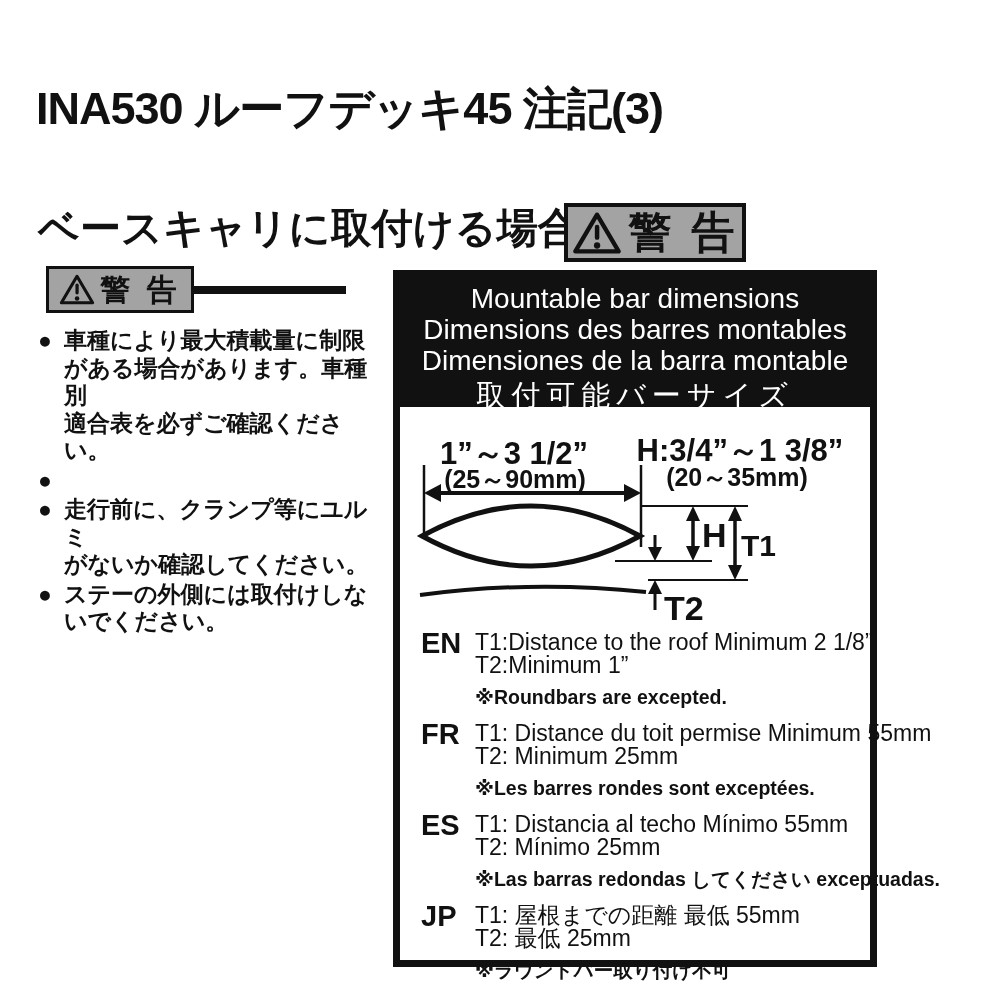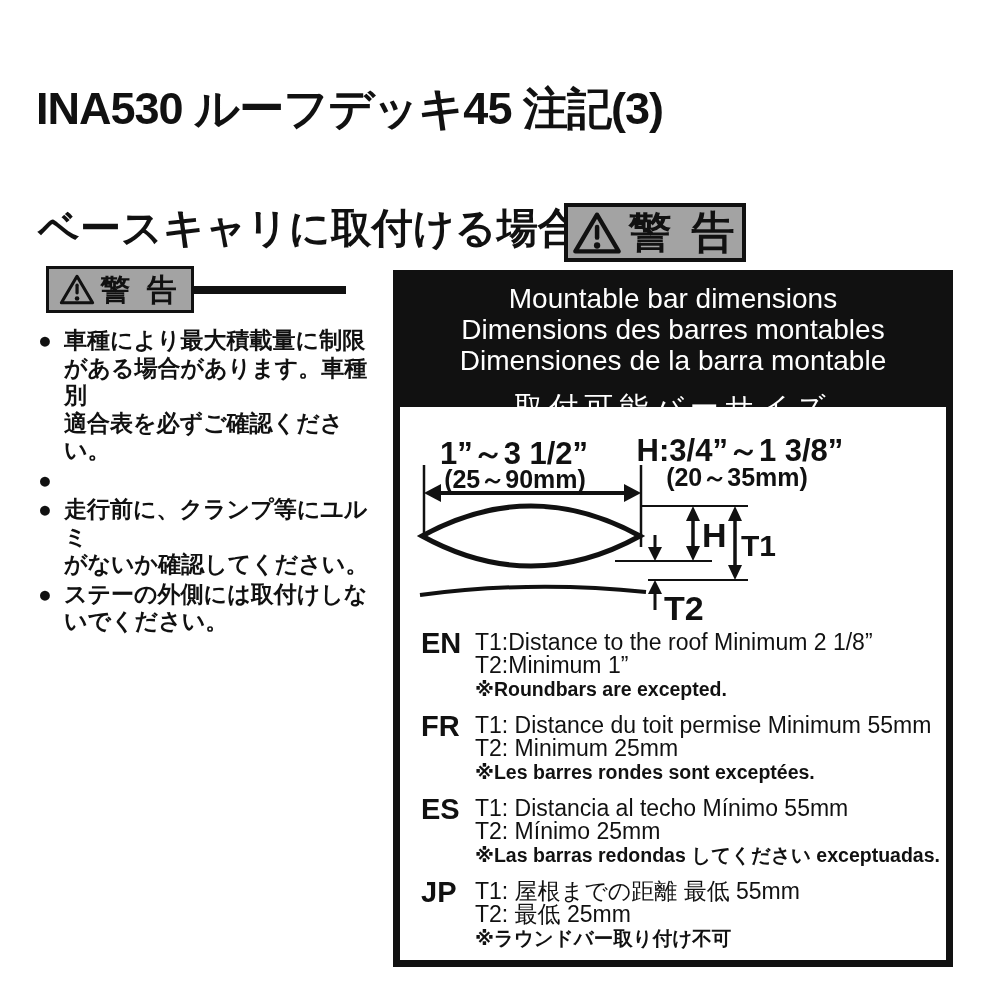--- a/index.html
+++ b/index.html
@@ -23,36 +23,36 @@
   #warn2 .warn-text{font-size:30px;font-weight:bold;letter-spacing:4px;line-height:1}
   #warn2-line{left:193px;top:286px;width:153px;height:8px;background:#111}
 
   
   #bullets{left:38px;top:327px;width:336px;font-size:23px;font-weight:600;line-height:27.5px}
   .bullet{display:flex;margin-bottom:2px}
   .bullet .dot{width:26px;flex:none}
   .bullet .btext{white-space:pre-line}
 
   
-  #panel{left:393px;top:270px;width:560px;height:697px;border:7px solid #111;box-sizing:border-box;background:#fff}
+  #panel{left:393px;top:270px;width:484px;height:697px;border:7px solid #111;box-sizing:border-box;background:#fff}
   #panel-header{background:#111;color:#fff;height:130px;text-align:center;padding-top:6px;box-sizing:border-box}
   .ph-line{font-size:28px;line-height:31px;white-space:nowrap}
-  .ph-line.jp{font-size:29px;letter-spacing:6px;line-height:34px;margin-top:14px}
+  .ph-line.jp{font-size:29px;letter-spacing:6px;line-height:34px;margin-top:2px}
 
   #diagram{position:absolute;left:0;top:130px;width:546px;height:228px}
   .dia-text{font-family:"Liberation Sans","DejaVu Sans",sans-serif;font-weight:bold;fill:#111}
   .dia-stroke{stroke:#111;fill:none}
   .dia-fill{fill:#111}
 
   
   #sections{position:absolute;left:21px;top:354px;right:4px}
   .section{display:flex;margin-bottom:14px}
   .section .lang{width:54px;flex:none;font-size:29px;font-weight:bold;line-height:25px}
   .section .t-line{font-size:23px;line-height:23px;white-space:nowrap}
-  .section .note{font-size:19.5px;line-height:21px;margin-top:2px;white-space:nowrap;font-weight:600}
+  .section .note{font-size:19.5px;line-height:21px;margin-top:10px;white-space:nowrap;font-weight:600}
 </style>
 </head>
 <body>
 
 <div class="abs" id="title">INA530 ルーフデッキ45 注記(3)</div>
 
 <div class="abs" id="subtitle">ベースキャリに取付ける場合</div>
 
 <div class="abs warn-badge" id="warn1">
   <span style="display:flex">

